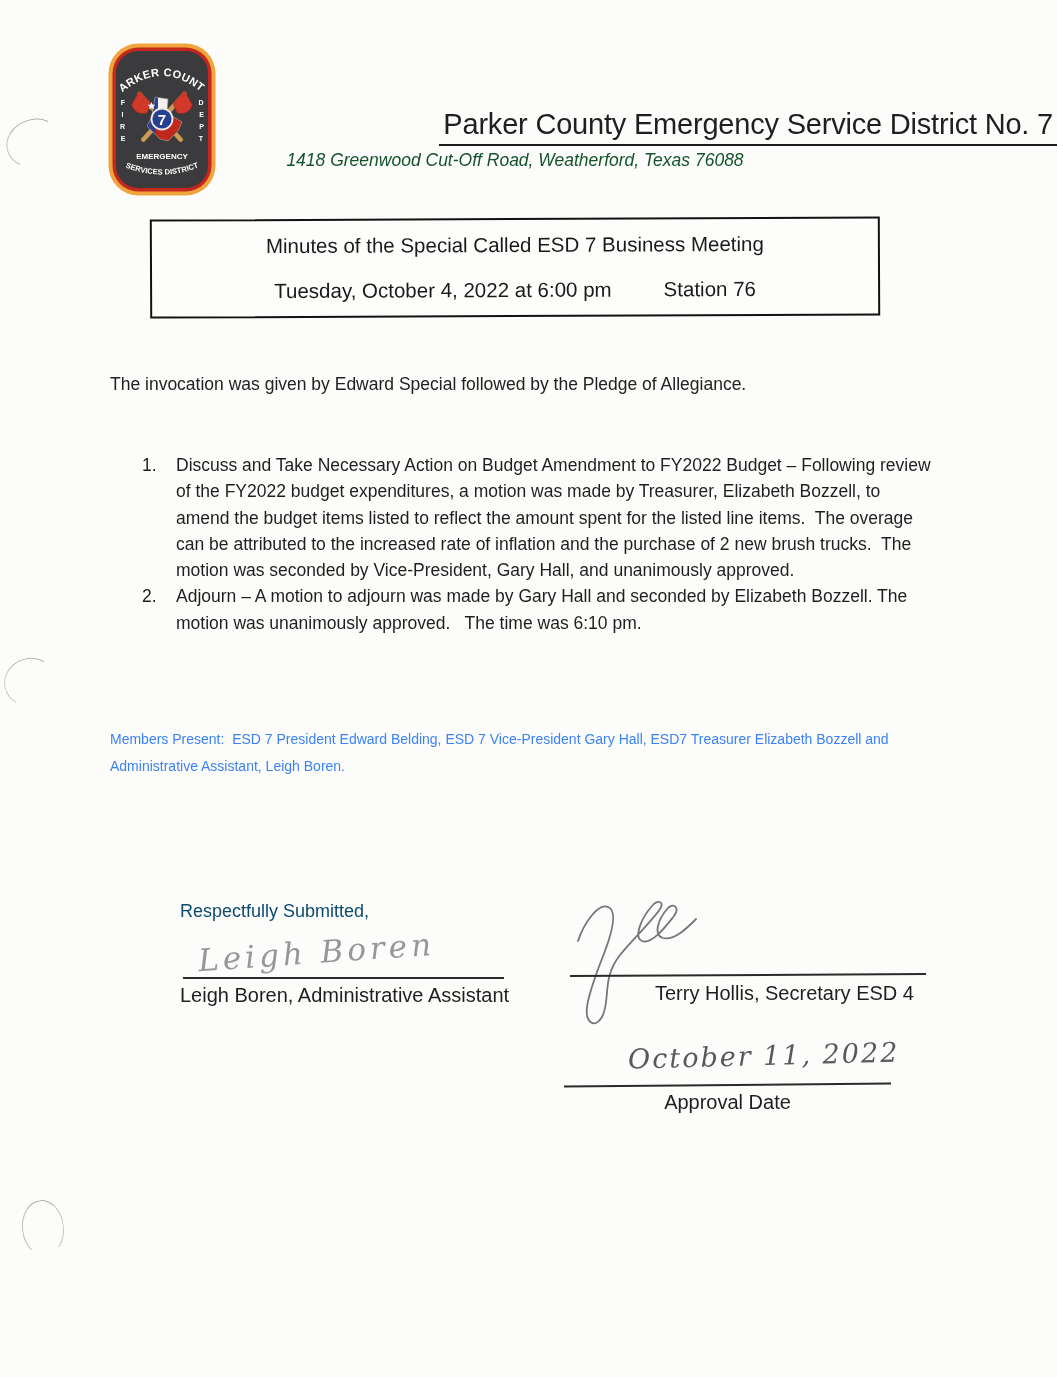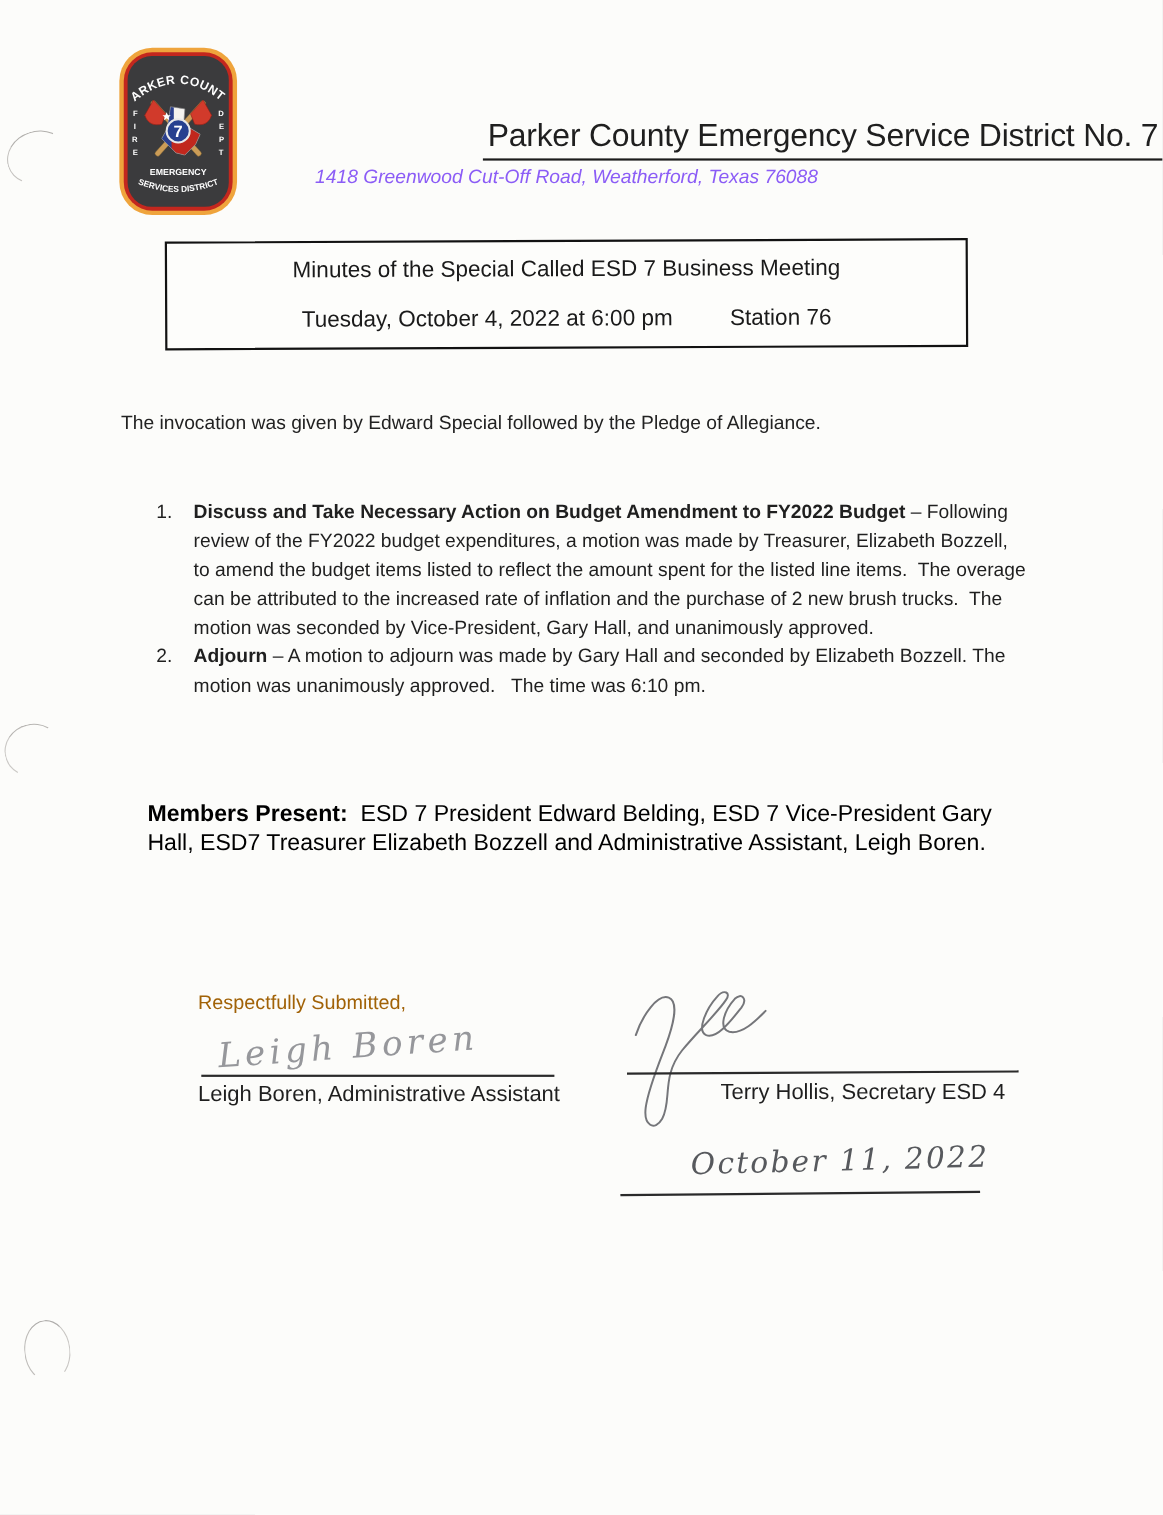--- a/index.html
+++ b/index.html
@@ -21,21 +21,21 @@
   .doc-title span{
     display:inline-block;
     font-size:29px;letter-spacing:-0.2px;
     border-bottom:2.5px solid #1c1c1c;
     padding:0 4px 3px 4px;
     margin-left:20px;
   }
   .doc-address{
     position:absolute;left:0;top:150px;width:1030px;
     text-align:center;
-    font-style:italic;font-size:17.5px;color:#8b5cf6;
+    font-style:italic;font-size:17.5px;color:#14532d;
   }
   
   .meeting-box{
     position:absolute;left:150px;top:218px;width:726px;height:95px;
     border:2.5px solid #121212;
     background:#fdfdfb;
     transform:rotate(-0.25deg);
   }
   .mb-line1{
     position:absolute;top:13px;left:0;width:100%;
@@ -54,29 +54,28 @@
   }
   .agenda{
     position:absolute;left:142px;top:452px;width:795px;
   }
   .agenda-item{
     display:flex;align-items:flex-start;
     font-size:17.5px;line-height:26.3px;color:#1f1f1f;
   }
   .agenda-num{width:34px;flex:0 0 34px;}
   .agenda-text{width:758px;white-space:pre-wrap;}
-  .bold{font-weight:700;}
+  .bold{font-weight:400;}
   .members{
     position:absolute;left:110px;top:726px;width:815px;
-    font-size:21px;line-height:27px;color:#000000;
+    font-size:14px;line-height:27px;color:#3b82f6;
     white-space:pre-wrap;
-    margin-left:24px;
-  }
-  
-  .closing{position:absolute;left:180px;top:901px;font-size:18px;color:#a16207;}
+  }
+  
+  .closing{position:absolute;left:180px;top:901px;font-size:18px;color:#0c4a6e;}
   .handwriting{
     font-family:"DejaVu Serif", serif;font-style:italic;
   }
   .sig-left-script{
     position:absolute;left:198px;top:934px;
     font-size:31px;letter-spacing:4px;color:#96979b;
     transform:rotate(-4deg);
   }
   .sig-line{position:absolute;border-top:2.2px solid #2a2a2a;height:0;}
   .line-left{left:183px;top:977px;width:321px;}
@@ -211,14 +210,15 @@
                C17,130 27,136 34,124 C43,108 33,86 52,62 C66,45 84,28 92,16
                C97,9 90,6 84,13 C74,24 65,44 74,48 C84,52 98,33 106,23
                C112,15 106,9 100,15 C90,26 85,42 95,45 C107,48 121,33 128,26" fill="none" stroke="#75767a" stroke-width="1.8" stroke-linecap="round"></path>
     </svg>
   </div>
   <div class="sig-line line-right"></div>
   <div class="sig-label label-right">Terry Hollis, Secretary ESD 4</div>
 
   <div class="approval-script handwriting">October 11, 2022</div>
   <div class="sig-line line-approval"></div>
+  <div class="sig-label label-approval">Approval Date</div>
 
 </div>
 
 </body></html>

